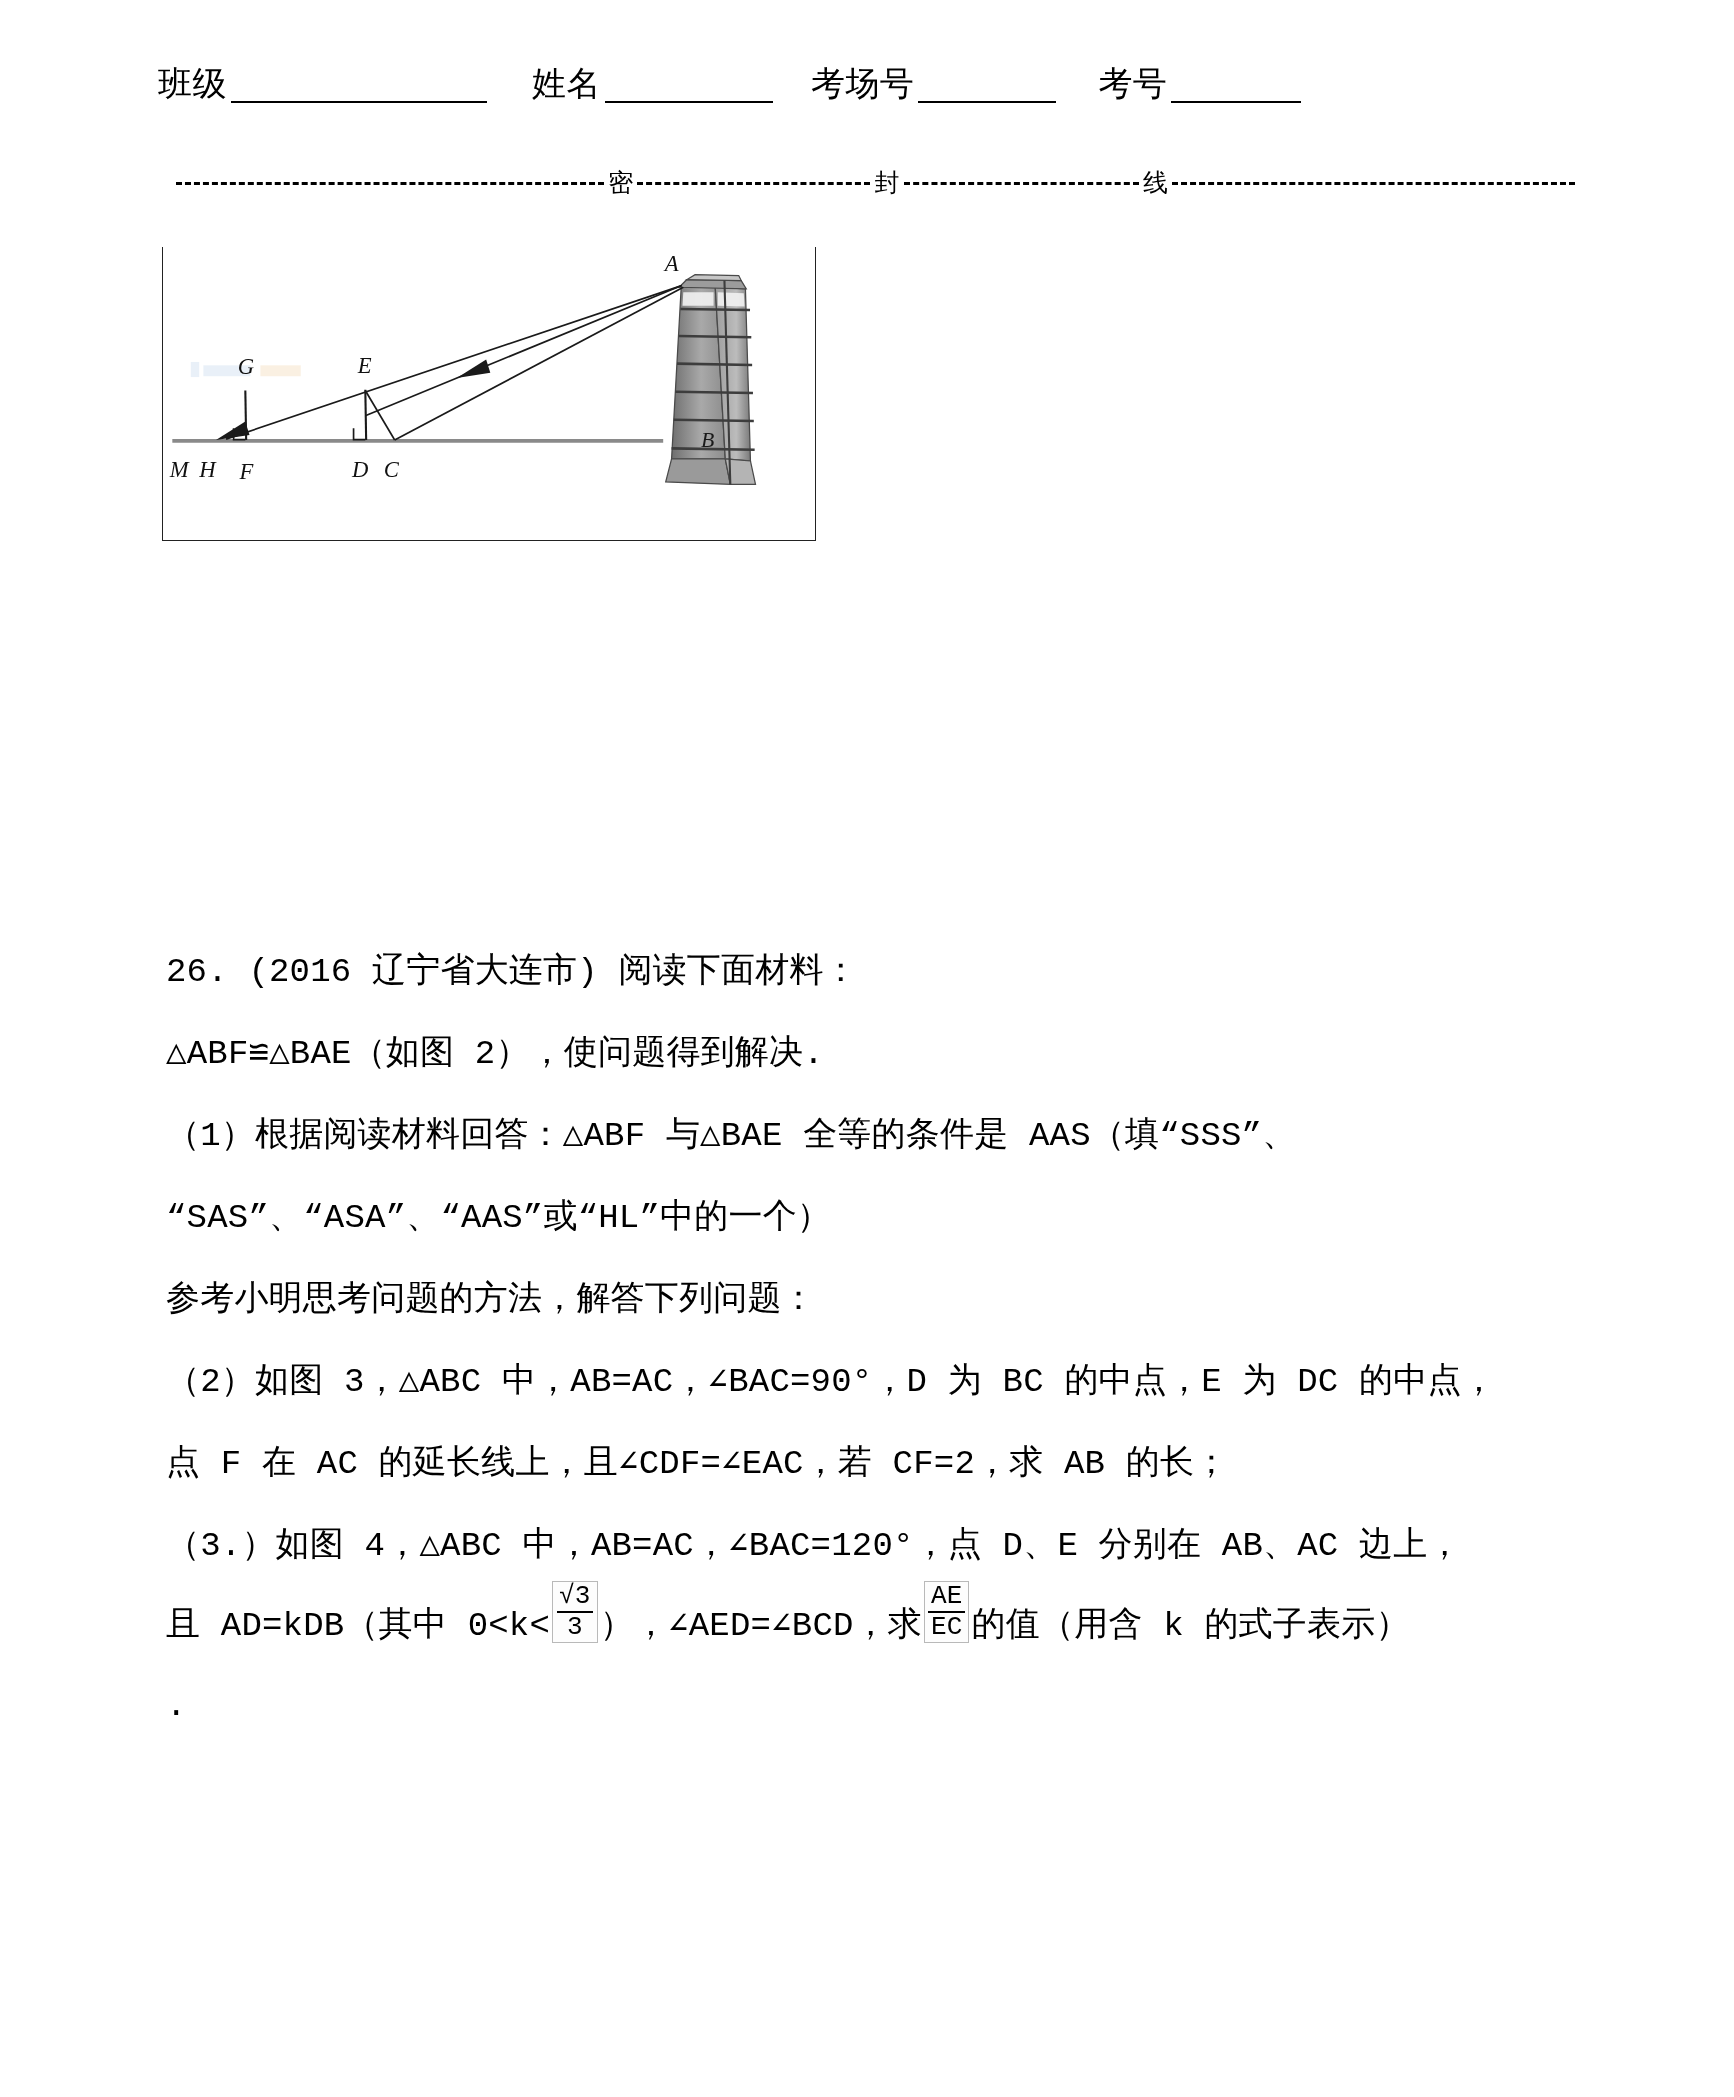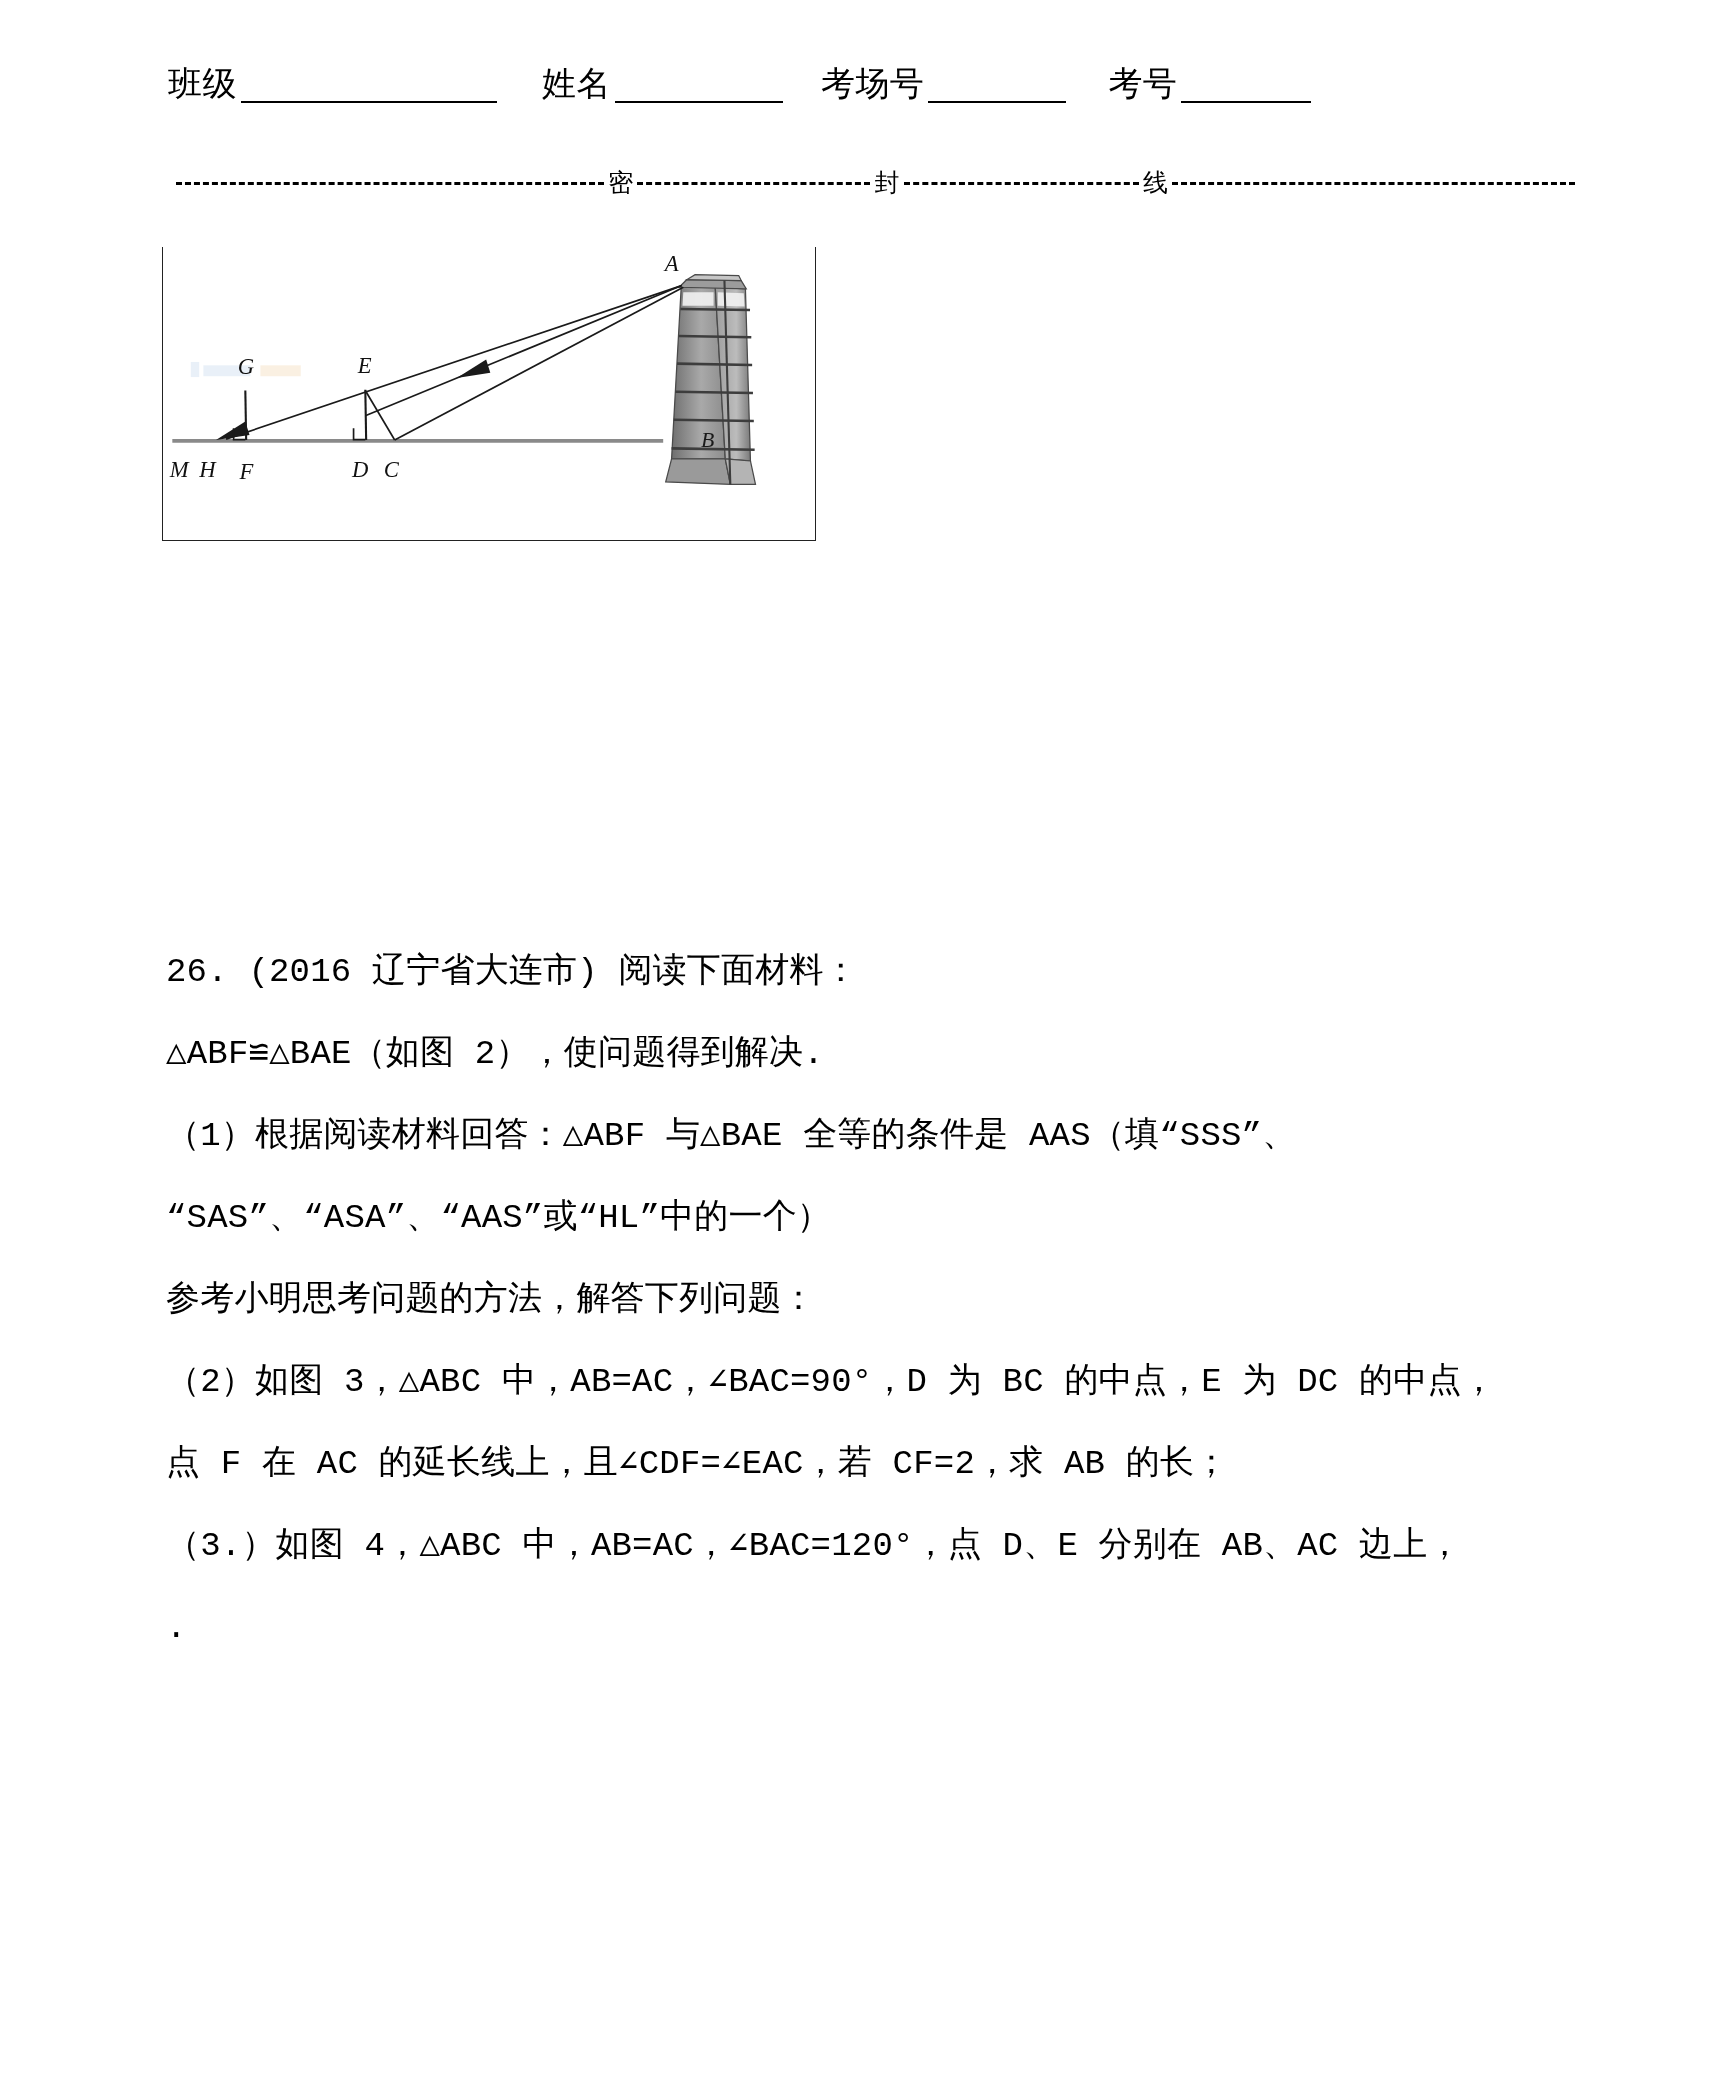--- a/index.html
+++ b/index.html
@@ -16,21 +16,21 @@
     position: relative;
     width: 1734px;
     height: 2453px;
     background: #ffffff;
     overflow: hidden;
   }
 
   
   .header-row {
     position: absolute;
-    left: 168px;
+    left: 158px;
     top: 67px;
     width: 1405px;
     display: flex;
     align-items: flex-end;
     font-size: 33px;
     letter-spacing: 0.4px;
   }
   .hfield {
     display: flex;
     align-items: flex-end;
@@ -281,18 +281,31 @@
 
     <div class="ln">26. (2016 辽宁省大连市) 阅读下面材料：</div>
     <div class="ln">△ABF≌△BAE（如图 2），使问题得到解决.</div>
     <div class="ln">（1）根据阅读材料回答：△ABF 与△BAE 全等的条件是 AAS（填“SSS”、</div>
     <div class="ln">“SAS”、“ASA”、“AAS”或“HL”中的一个）</div>
     <div class="ln">参考小明思考问题的方法，解答下列问题：</div>
     <div class="ln">（2）如图 3，△ABC 中，AB=AC，∠BAC=90°，D 为 BC 的中点，E 为 DC 的中点，</div>
     <div class="ln">点 F 在 AC 的延长线上，且∠CDF=∠EAC，若 CF=2，求 AB 的长；</div>
     <div class="ln">（3.）如图 4，△ABC 中，AB=AC，∠BAC=120°，点 D、E 分别在 AB、AC 边上，</div>
 
+    <div class="ln tight">
+      <span>且 AD=kDB（其中 0&lt;k&lt;</span>
+      <span class="frac">
+        <span class="num radical">√3</span>
+        <span class="den">3</span>
+      </span>
+      <span>），∠AED=∠BCD，求</span>
+      <span class="frac">
+        <span class="num">AE</span>
+        <span class="den">EC</span>
+      </span>
+      <span>的值（用含 k 的式子表示）</span>
+    </div>
 
     <div class="ln">.</div>
   </div>
 
 </div>
 
 
 </body></html>

